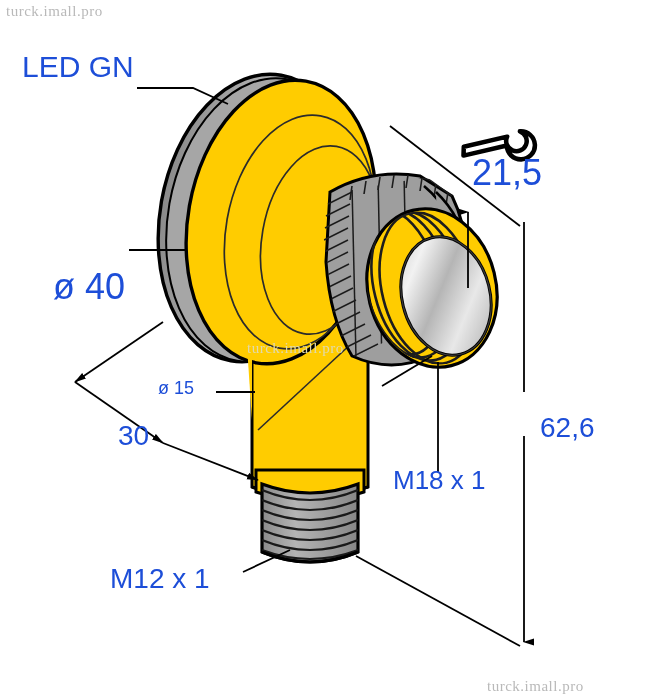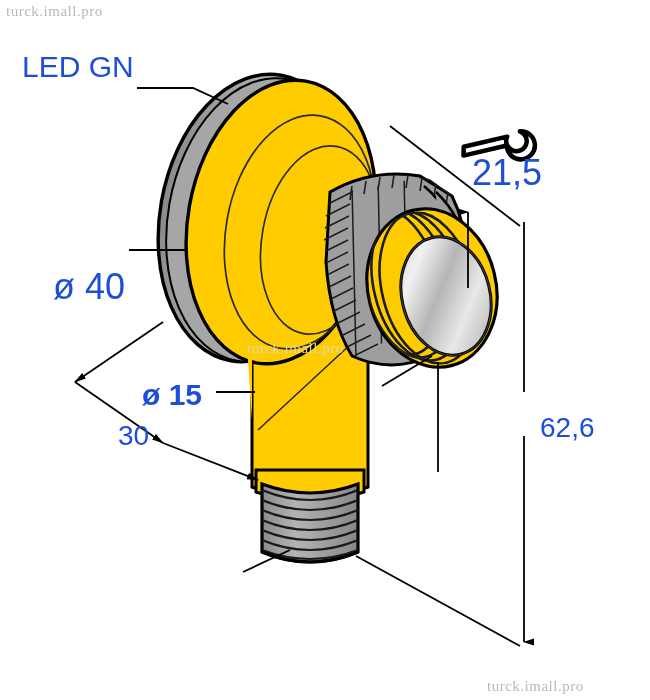--- a/index.html
+++ b/index.html
@@ -13,21 +13,21 @@
   #wm-br{left:487px;top:678px;}
   #wm-c{left:247px;top:340px;color:#e0d9ae;font-size:15px;}
   .lbl{position:absolute;white-space:nowrap;color:#1d4ed8;
        font-family:"Liberation Sans",sans-serif;font-weight:400;}
   #lbl-led1{left:22px;top:50px;font-size:30px;}
   #lbl-led2{left:22px;top:83px;font-size:30px;}
   #lbl-d40{left:53px;top:225px;font-size:36px;margin-top:41px;}
   #lbl-215{left:472px;top:152px;font-size:36px;}
   #lbl-626{left:492px;top:412px;font-size:28px;margin-left:48px;}
   #lbl-m18{left:393px;top:465px;font-size:26px;}
-  #lbl-d15{left:142px;top:378px;font-size:30px;font-weight:bold;}
+  #lbl-d15{left:158px;top:378px;font-size:18px;}
   #lbl-30{left:118px;top:420px;font-size:28px;text-align:right;}
   #lbl-m12{left:110px;top:563px;font-size:28px;}
 </style>
 </head>
 <body>
 
 <div id="stage">
 
   <svg class="layer" viewBox="0 0 650 700">
     <defs>
@@ -220,20 +220,22 @@
                A13,13 0 1 0 44,6
                A9.5,9.5 0 1 1 34,14
                L-2,34 Z" fill="none" stroke="#000" stroke-width="4.2" stroke-linejoin="round"></path>
     </g>
   </svg>
 
   <div class="lbl" id="lbl-led1">LED GN</div>
   <div class="lbl" id="lbl-d40">ø 40</div>
   <div class="lbl" id="lbl-215">21,5</div>
   <div class="lbl" id="lbl-626">62,6</div>
+  <div class="lbl" id="lbl-m18">M18 x 1</div>
   <div class="lbl" id="lbl-d15">ø 15</div>
   <div class="lbl" id="lbl-30">30</div>
+  <div class="lbl" id="lbl-m12">M12 x 1</div>
 
   <div class="wm" id="wm-tl">turck.imall.pro</div>
   <div class="wm" id="wm-c">turck.imall.pro</div>
   <div class="wm" id="wm-br">turck.imall.pro</div>
 
 </div>
 
 </body></html>

